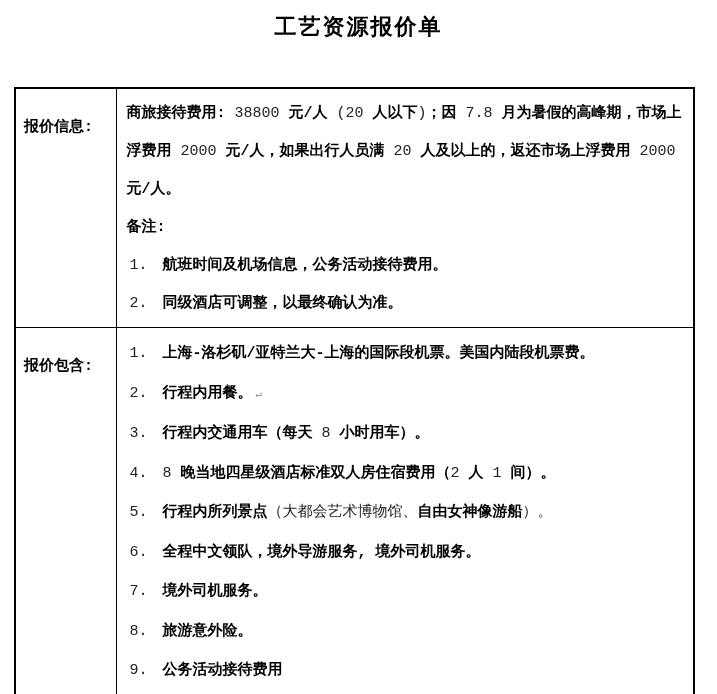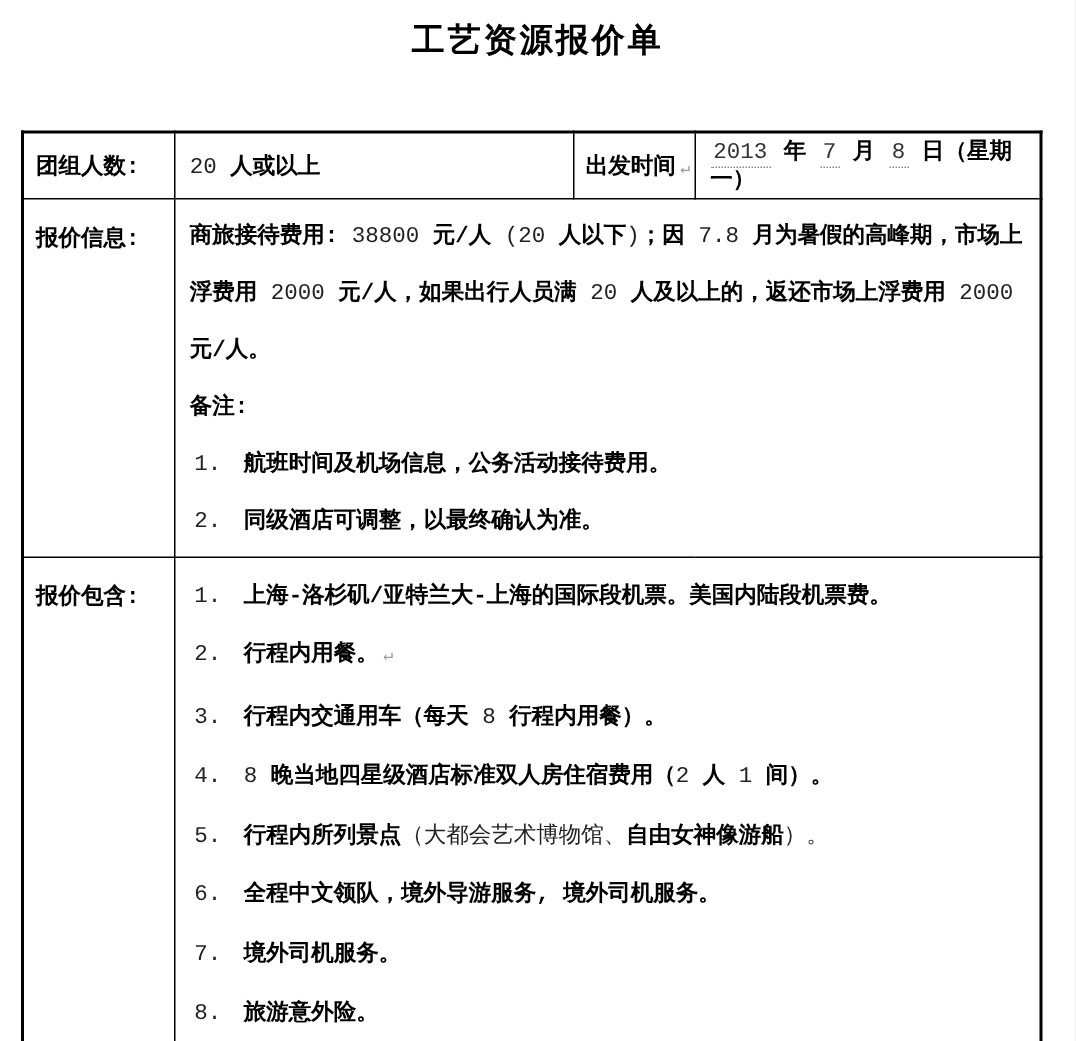--- a/index.html
+++ b/index.html
@@ -23,21 +23,21 @@
     border-collapse:collapse;
     table-layout:fixed;
     border:2px solid #000;
   }
   td { border:1px solid #000; font-size:15px; overflow:hidden; }
   .label-cell {
     font-weight:bold;
     padding-left:8px;
     vertical-align:middle;
   }
-  .label-top { vertical-align:top; padding-top:16px; }
+  .label-top { vertical-align:top; padding-top:28px; }
   .value-cell { padding-left:10px; vertical-align:middle; font-weight:bold; }
   .content-cell { padding:6px 10px 4px 10px; vertical-align:top; font-weight:bold;margin-left:32px; }
   .para { line-height:38px; }
   .list-item { display:flex; line-height:38px; }
   .include-cell .list-item { line-height:39.5px; }
   .num { flex:none; width:36px; font-weight:normal; color:#222; padding-left:3px; }
   .item-text { flex:1; }
   .run-n { font-weight:normal; color:#222; }
   .run-nu {
     font-weight:normal; color:#333;
@@ -59,26 +59,20 @@
 
   <table class="quote-table">
     <colgroup>
       <col style="width:101px">
       <col style="width:266px">
       <col style="width:81px">
       <col style="width:231px">
     </colgroup>
 
     <tbody>
-        <tr class="r1">
-      <td class="label-cell">团组人数:</td>
-      <td class="value-cell"><span class="run-n">20 </span><span>人或以上</span></td>
-      <td class="label-cell"><span>出发时间</span><span class="pmark">↵</span></td>
-      <td class="value-cell"><span class="run-nu">2013</span><span> 年 </span><span class="run-nu">7</span><span> 月 </span><span class="run-nu">8</span><span> 日</span><span>（星期一）</span></td>
-    </tr>
 
     <tr class="r2">
       <td class="label-cell label-top">报价信息:</td>
       <td class="content-cell" colspan="3">
         <p class="para"><span>商旅接待费用: </span><span class="run-n">38800 </span><span>元/人</span><span class="run-n"> (20 </span><span>人以下</span><span class="run-n">)</span><span>；因 </span><span class="run-n">7.8 </span><span>月为暑假的高峰期，市场上浮费用 </span><span class="run-n">2000 </span><span>元/人，如果出行人员满 </span><span class="run-n">20 </span><span>人及以上的，返还市场上浮费用 </span><span class="run-n">2000 </span><span>元/人。</span></p>
         <p class="para">备注:</p>
         <div class="list-item">
           <span class="num">1.</span>
           <span class="item-text"><span>航班时间及机场信息，公务活动接待费用。</span></span>
         </div>
@@ -95,21 +89,21 @@
         <div class="list-item">
           <span class="num">1.</span>
           <span class="item-text"><span>上海-洛杉矶/亚特兰大-上海的国际段机票。美国内陆段机票费。</span></span>
         </div>
         <div class="list-item">
           <span class="num">2.</span>
           <span class="item-text"><span>行程内用餐。</span><span class="run-m">↵</span></span>
         </div>
         <div class="list-item">
           <span class="num">3.</span>
-          <span class="item-text"><span>行程内交通用车（每天 </span><span class="run-n">8 </span><span>行程内用餐）。</span></span>
+          <span class="item-text"><span>行程内交通用车（每天 </span><span class="run-n">8 </span><span>小时用车）。</span></span>
         </div>
         <div class="list-item">
           <span class="num">4.</span>
           <span class="item-text"><span class="run-n">8 </span><span>晚当地四星级酒店标准双人房住宿费用（</span><span class="run-n">2 </span><span>人 </span><span class="run-n">1 </span><span>间）。</span></span>
         </div>
         <div class="list-item">
           <span class="num">5.</span>
           <span class="item-text"><span>行程内所列景点</span><span class="run-n">（大都会艺术博物馆、</span><span>自由女神像游船</span><span class="run-n">）。</span></span>
         </div>
         <div class="list-item">

